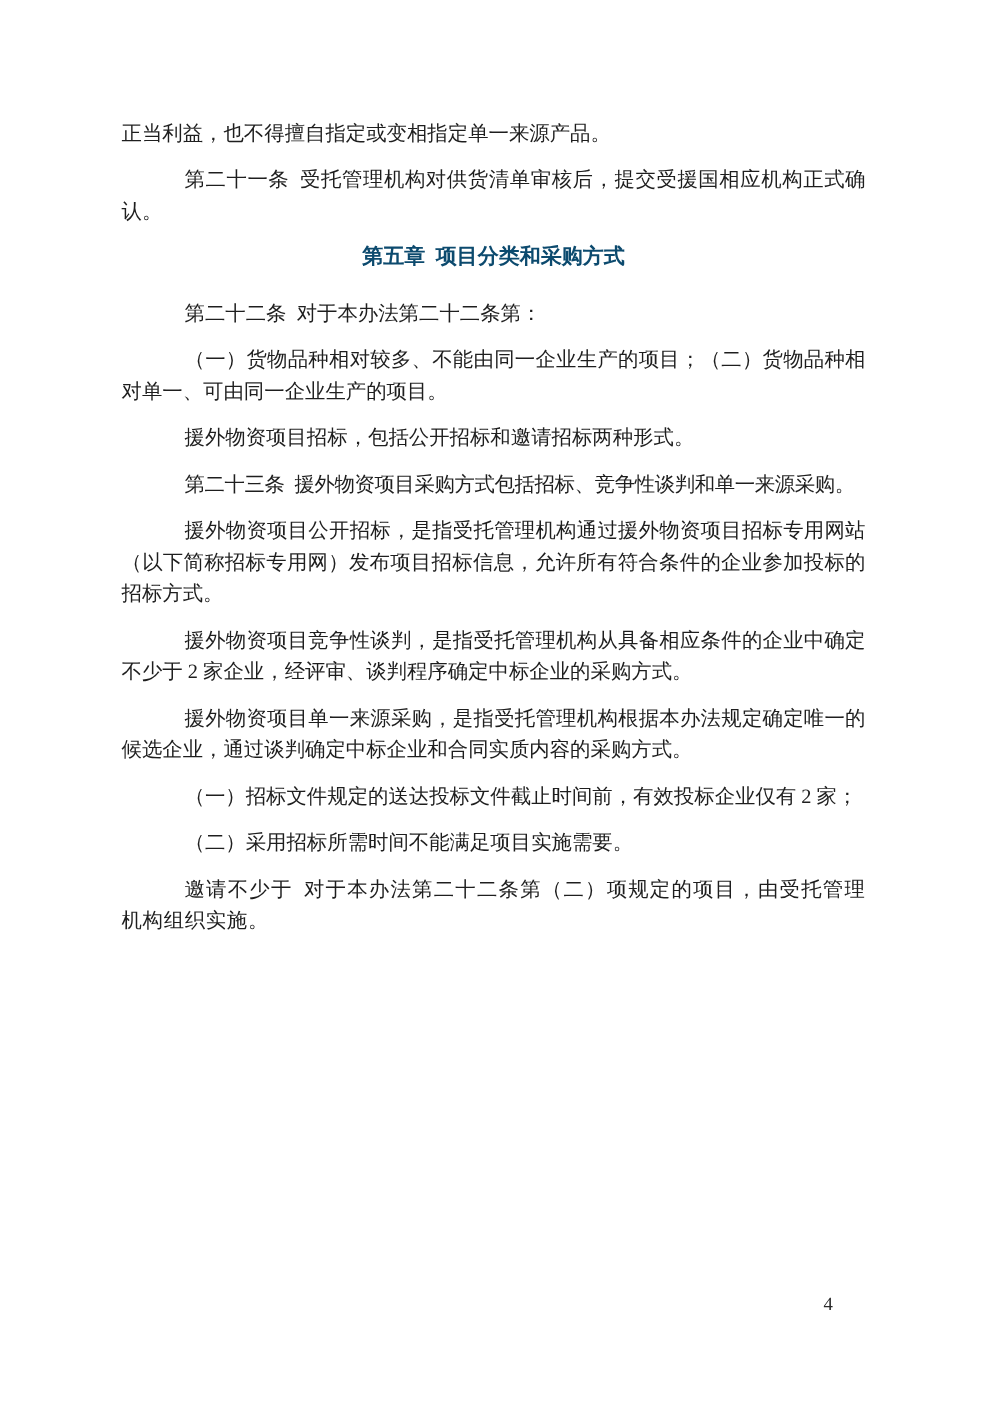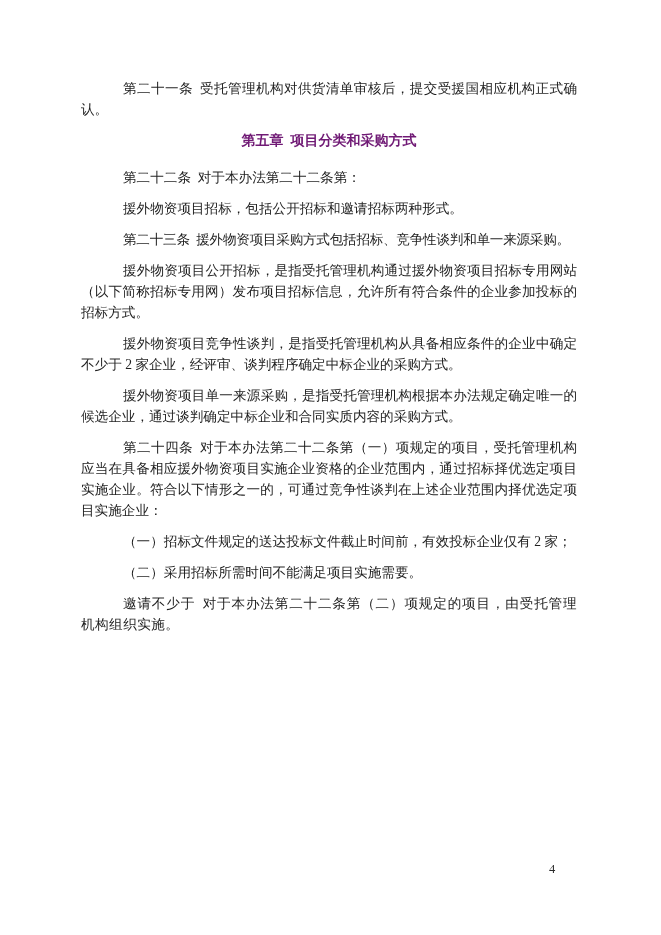--- a/index.html
+++ b/index.html
@@ -40,58 +40,59 @@
   .para.loose {
     letter-spacing: 0.45px;
   }
   .chapter-heading {
     margin: 8px 0 16px 0;
     font-size: 14px;
     line-height: 21px;
     font-weight: bold;
     text-align: center;
     text-indent: 0;
-    color: #701a75;
+    color: #0c4a6e;
   }
   .page-number {
     position: absolute;
     left: 549px;
     top: 861px;
     font-size: 12.5px;
     line-height: 16px;
     color: #2a2a2a;
   }
 </style>
 </head>
 <body>
 
 <div class="page">
   <div class="content">
 
+    <p class="para no-indent">正当利益，也不得擅自指定或变相指定单一来源产品。</p>
 
     <p class="para">第二十一条 受托管理机构对供货清单审核后，提交受援国相应机构正式确认。</p>
 
 
     <h2 class="para chapter-heading">第五章 项目分类和采购方式</h2>
 
     <p class="para">第二十二条 对于本办法第二十二条第：</p>
 
+    <p class="para">（一）货物品种相对较多、不能由同一企业生产的项目；（二）货物品种相对单一、可由同一企业生产的项目。</p>
 
     <p class="para">援外物资项目招标，包括公开招标和邀请招标两种形式。</p>
 
     <p class="para tight">第二十三条 援外物资项目采购方式包括招标、竞争性谈判和单一来源采购。</p>
 
     <p class="para">援外物资项目公开招标，是指受托管理机构通过援外物资项目招标专用网站（以下简称招标专用网）发布项目招标信息，允许所有符合条件的企业参加投标的招标方式。</p>
 
 
     <p class="para">援外物资项目竞争性谈判，是指受托管理机构从具备相应条件的企业中确定不少于 2 家企业，经评审、谈判程序确定中标企业的采购方式。</p>
 
     <p class="para">援外物资项目单一来源采购，是指受托管理机构根据本办法规定确定唯一的候选企业，通过谈判确定中标企业和合同实质内容的采购方式。</p>
 
-    <p class="para">第二十四条 对于本办法第二十二条第（一）项规定的项目，受托管理机构应当在具备相应援外物资项目实施企业资格的企业范围内，通过招标择优选定项目实施企业。符合以下情形之一的，可通过竞争性谈判在上述企业范围内择优选定项目实施企业：</p>
 
     <p class="para">（一）招标文件规定的送达投标文件截止时间前，有效投标企业仅有 2 家；</p>
 
     <p class="para">（二）采用招标所需时间不能满足项目实施需要。</p>
 
     <p class="para loose">邀请不少于 对于本办法第二十二条第（二）项规定的项目，由受托管理机构组织实施。</p>
 
   </div>
 
   <div class="page-number">4</div>

